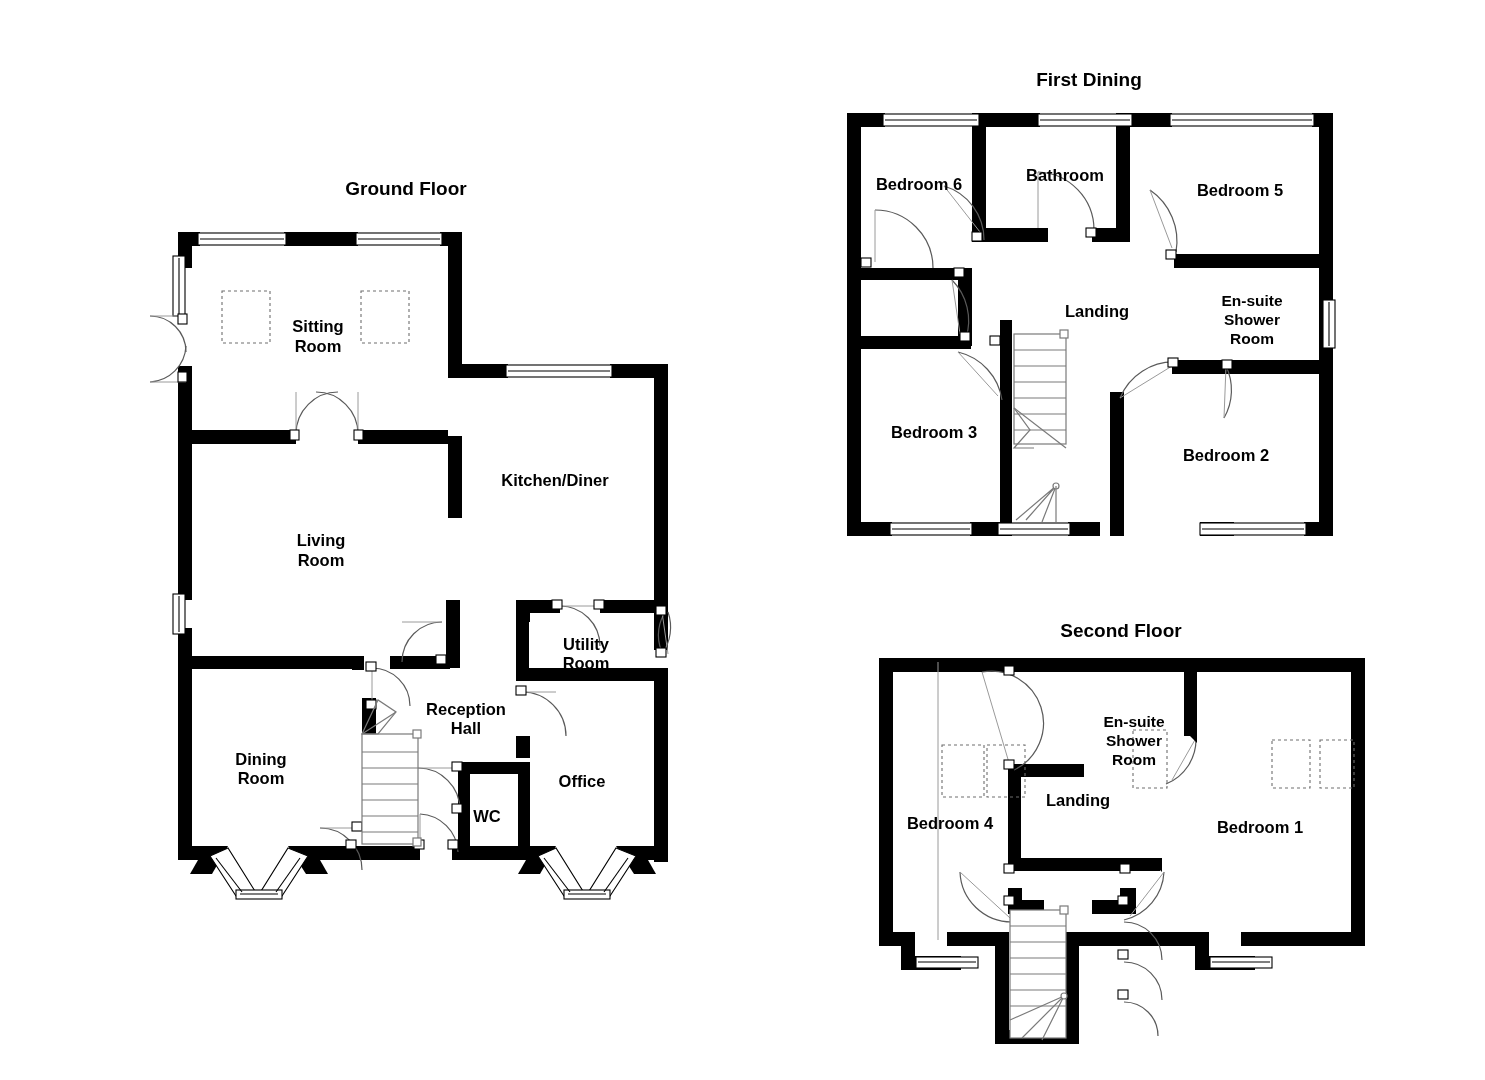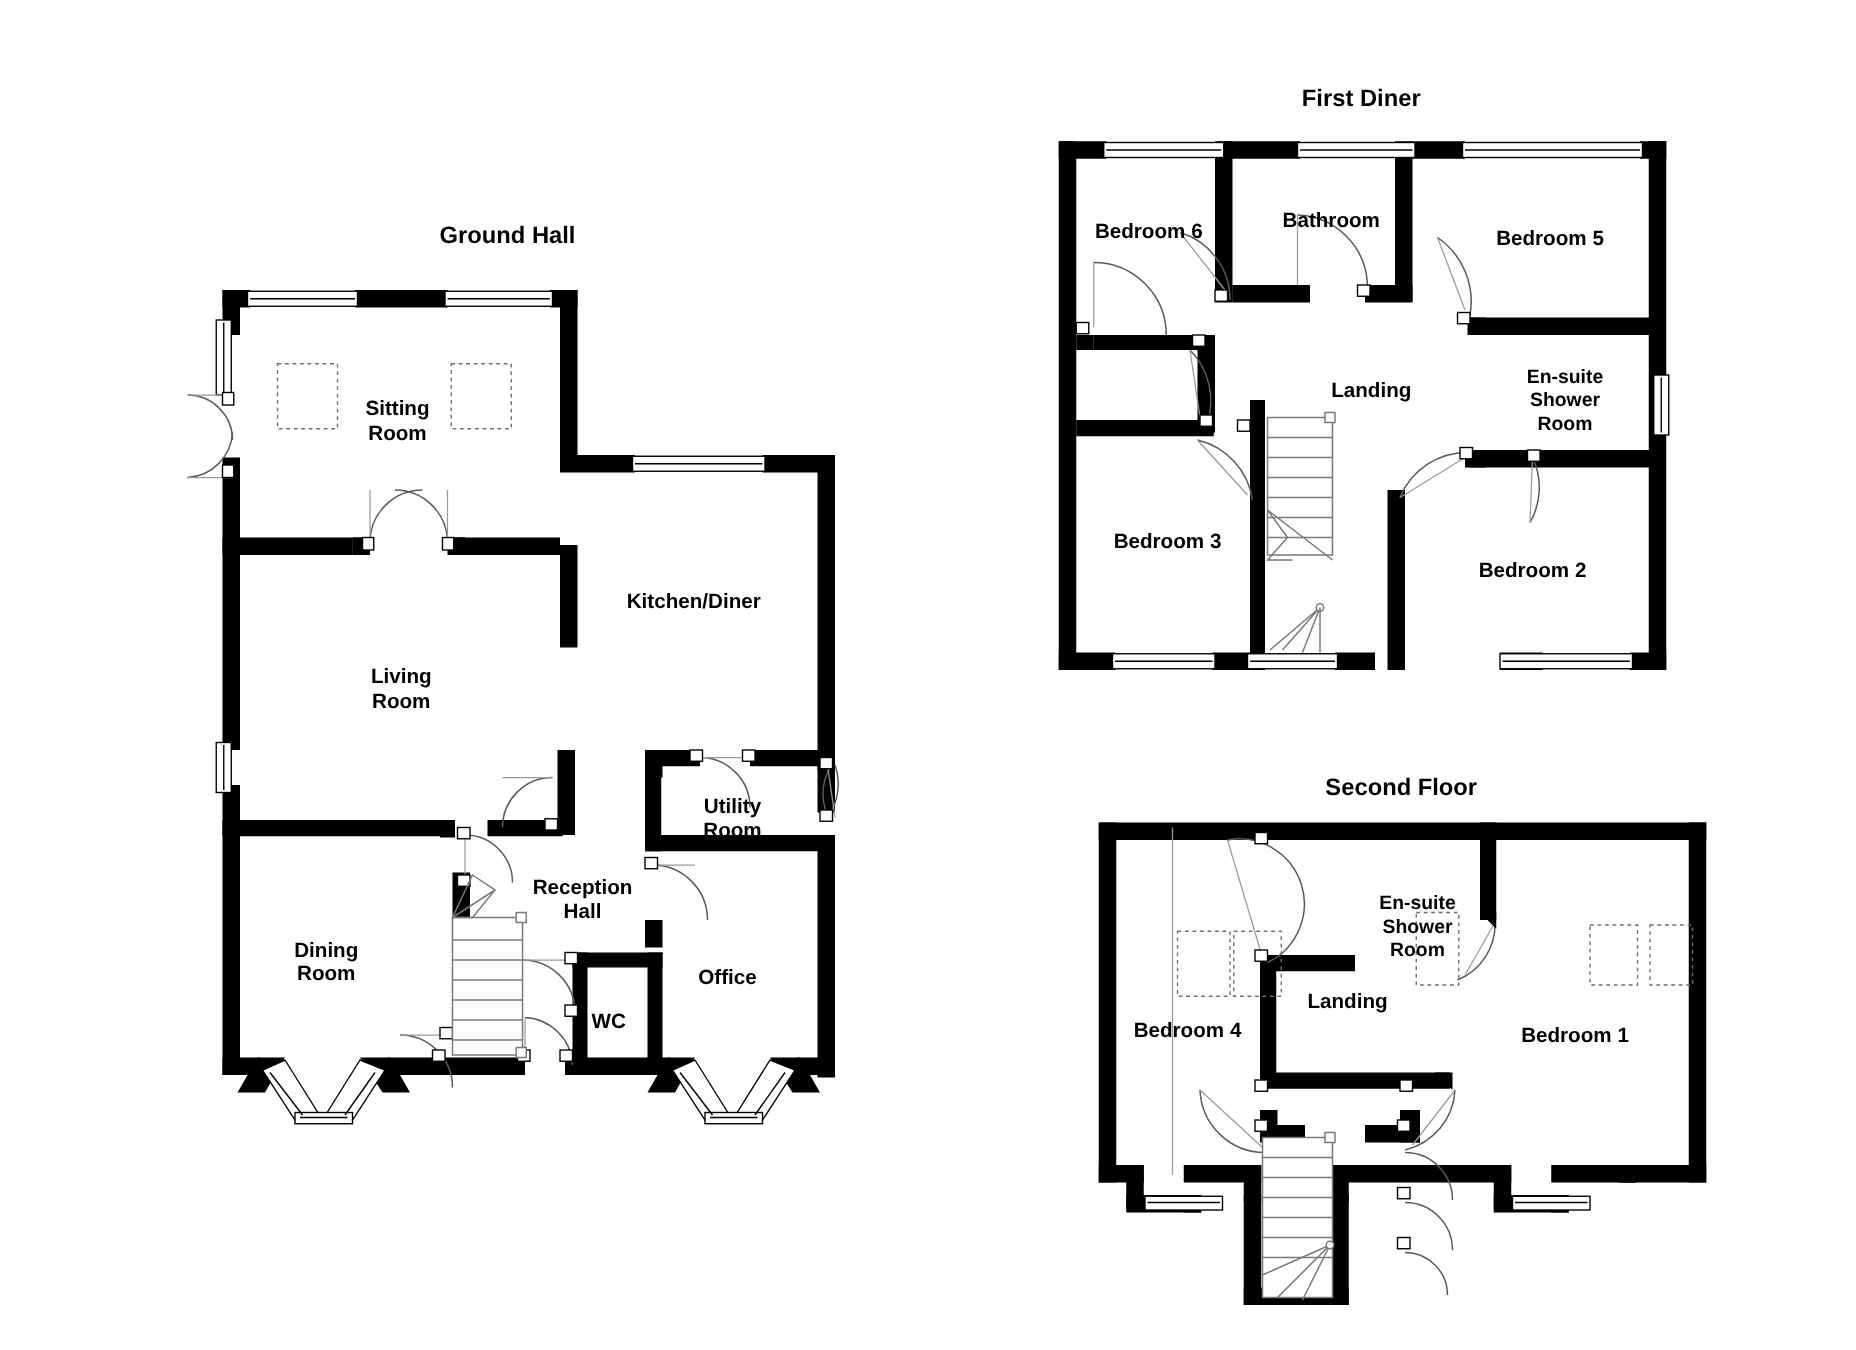--- a/index.html
+++ b/index.html
@@ -28,21 +28,21 @@
   .stairline{stroke:#7a7a7a;stroke-width:1.2;fill:none;}
   .stairbox{fill:#ffffff;stroke:#7a7a7a;stroke-width:1.2;}
   .dashbox{fill:none;stroke:#6e6e6e;stroke-width:1.1;stroke-dasharray:3 3;}
   .thinline{stroke:#9a9a9a;stroke-width:1;fill:none;}
 </style>
 </head>
 <body>
 
 <div class="plan-wrap" style="left:0;top:0;width:740px;height:1000px;">
 
-  <div class="floor-title" style="left:306px;top:178px;width:200px;">Ground Hall</div>
+  <div class="floor-title" style="left:306px;top:178px;width:200px;">Ground Floor</div>
 
   <svg width="740" height="950" viewBox="0 0 740 950">
 
     <g class="wall">
 
       <rect x="178" y="232" width="22" height="14"></rect>
       <rect x="284" y="232" width="74" height="14"></rect>
       <rect x="440" y="232" width="22" height="14"></rect>
 
       <rect x="178" y="232" width="14" height="36"></rect>
@@ -238,21 +238,21 @@
 
       <text class="rlabel" x="487" y="818">WC</text>
 
       <text class="rlabel" x="582" y="783">Office</text>
     </g>
   </svg>
 </div>
 
 <div class="plan-wrap" style="left:820px;top:0;width:560px;height:600px;">
 
-  <div class="floor-title" style="left:169px;top:69px;width:200px;">First Diner</div>
+  <div class="floor-title" style="left:169px;top:69px;width:200px;">First Dining</div>
 
   <svg width="560" height="600" viewBox="0 0 560 600">
 
     <g class="wall">
 
       <rect x="27" y="113" width="38" height="14"></rect>
       <rect x="158" y="113" width="62" height="14"></rect>
       <rect x="310" y="113" width="42" height="14"></rect>
       <rect x="492" y="113" width="21" height="14"></rect>
 

